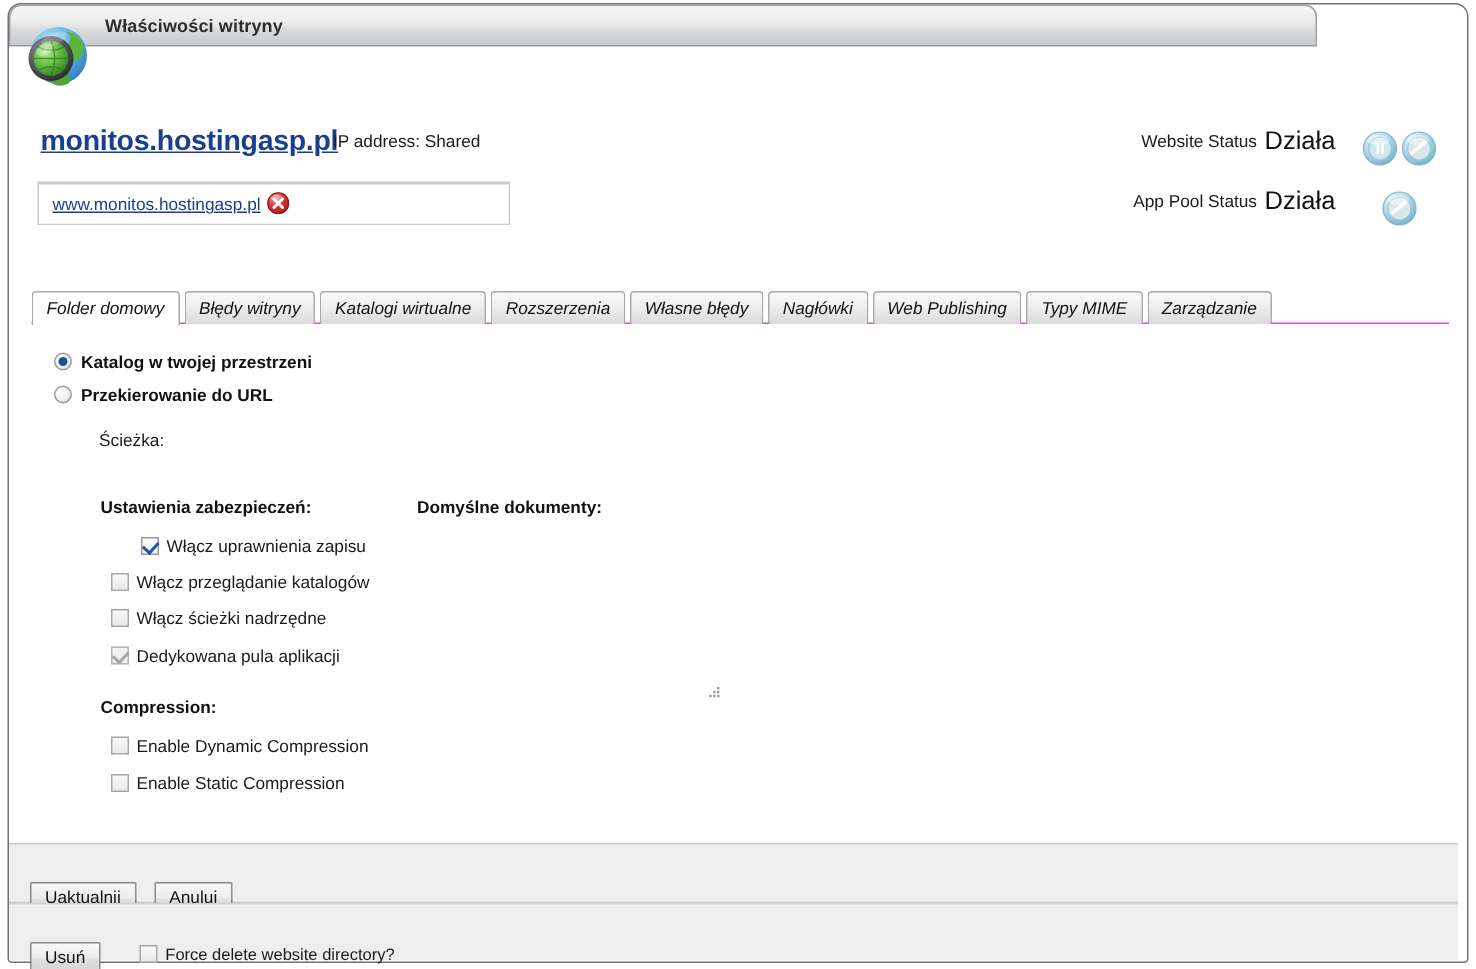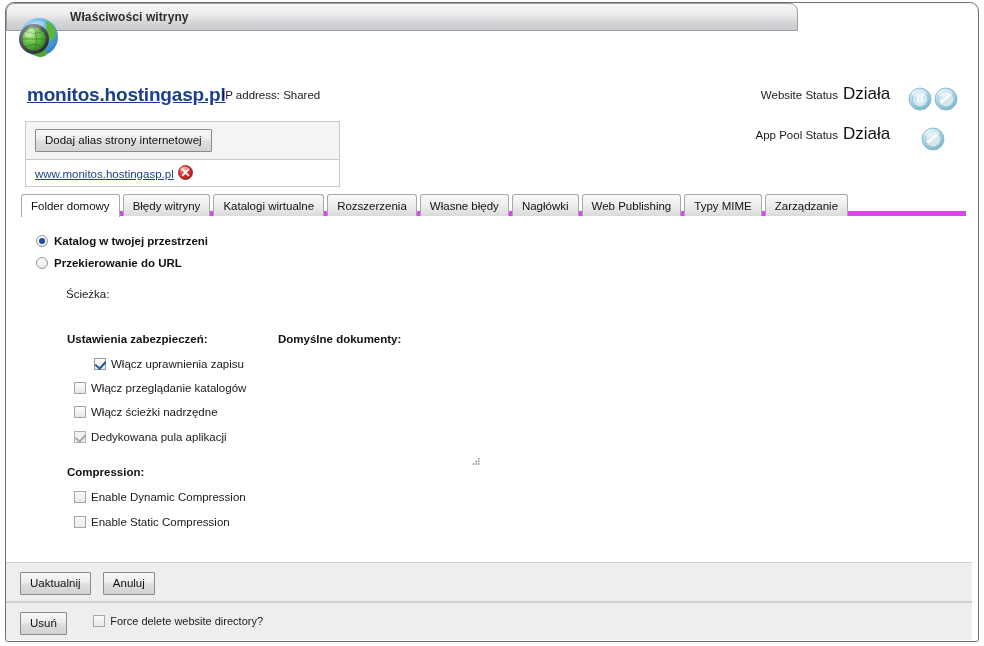--- a/index.html
+++ b/index.html
@@ -34,21 +34,21 @@
     border: 1px solid #6f7176;
     border-radius: 9px 9px 3px 3px;
     background: #ffffff;
   }
 
   
   .titlebar {
     position: absolute;
     left: 6px;
     top: 3px;
-    width: 792px;
+    width: 872px;
     height: 28px;
     box-sizing: border-box;
     border: 1px solid #9b9da2;
     border-radius: 8px 8px 0 0;
     background: linear-gradient(to bottom, #f6f6f7 0%, #ececed 42%, #d8d9db 64%, #c9cacd 100%);
   }
   .titlebar-text {
     position: absolute;
     left: 63px;
     top: 6px;
@@ -174,22 +174,23 @@
     cursor: pointer;
   }
 
   
   .tabstrip {
     position: absolute;
     left: 21px;
     top: 194px;
     width: 945px;
     height: 22px;
-    border-bottom: 5px solid #d946ef;
-    box-sizing: border-box;
+    border-bottom: 1px solid #d946ef;
+    box-sizing: border-box;
+    font-style: italic;
   }
   .tab {
     position: relative;
     float: left;
     box-sizing: border-box;
     height: 22px;
     padding: 4px 9px 0 9px;
     margin-right: 3px;
     font-size: 11.5px;
     line-height: 14px;
@@ -354,21 +355,21 @@
     left: 6px;
     width: 966px;
     box-sizing: border-box;
     background: #eeeeee;
     border-top: 1px solid #cfcfcf;
     border-bottom: 1px solid #cfcfcf;
   }
   .band1 { top: 562px; height: 40px; }
   .band2 { top: 602px; height: 38px; border-bottom: none; }
 
-  .band-inner { padding: 9px 0 0 14px; }
+  .band-inner { padding: 25px 0 0 14px; }
   .band-inner .btn { margin-right: 9px; }
   .band2 .force-label {
     display: inline-block;
     font-size: 11px;
     color: #1a1a1a;
     margin-left: 14px;
     vertical-align: 2px;
     white-space: nowrap;
   }
 </style>
@@ -469,23 +470,20 @@
         <circle cx="12" cy="12" r="11" fill="url(#gb3)" stroke="#7fb4c8" stroke-width="0.8"></circle>
         <circle cx="12" cy="12" r="7.6" fill="#e4eef1" stroke="#9ccadb" stroke-width="1"></circle>
         <ellipse cx="12" cy="12" rx="7" ry="6.4" fill="#d9e6ea" transform="rotate(-35 12 12)"></ellipse>
         <path d="M6.5 15.5 L16.5 7.5" stroke="#ffffff" stroke-width="2.4" opacity="0.9"></path>
         <ellipse cx="11" cy="6.5" rx="7.4" ry="3.4" fill="#ffffff" opacity="0.42"></ellipse>
       </svg>
     </span>
   </div>
 
   <div class="alias-panel">
-    <div class="alias-btn-wrap">
-      <span class="btn">Dodaj alias strony internetowej</span>
-    </div>
     <div class="alias-list">
       <span class="alias-link">www.monitos.hostingasp.pl</span><span class="del-icon"><svg width="15" height="15" viewBox="0 0 15 15">
             <defs>
               <radialGradient id="gdel" cx="35%" cy="25%" r="85%">
                 <stop offset="0%" stop-color="#f7a2a2"></stop>
                 <stop offset="45%" stop-color="#de3b3b"></stop>
                 <stop offset="100%" stop-color="#a81414"></stop>
               </radialGradient>
             </defs>
             <circle cx="7.5" cy="7.5" r="7" fill="url(#gdel)" stroke="#8d1010" stroke-width="0.8"></circle>

